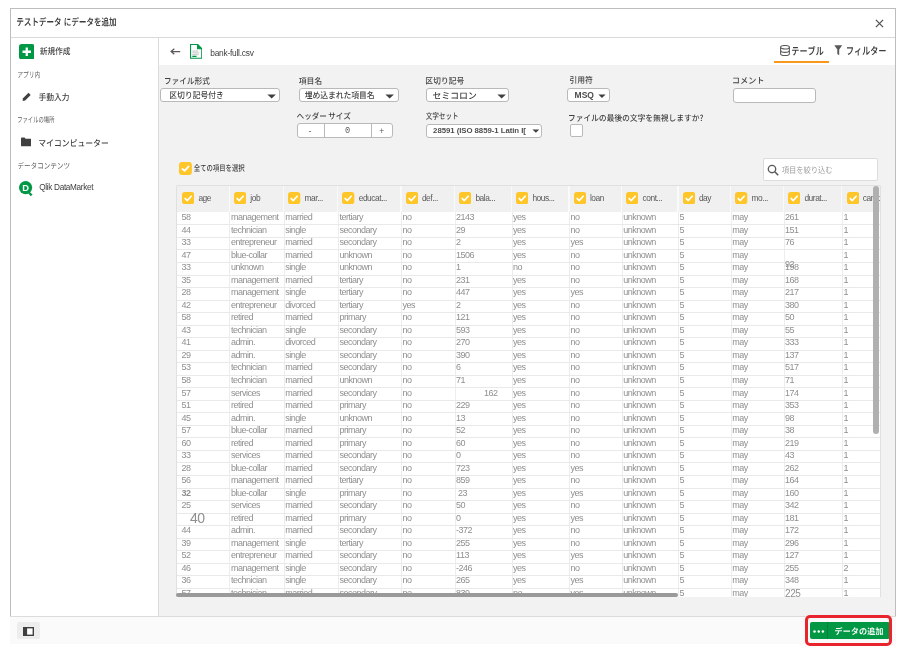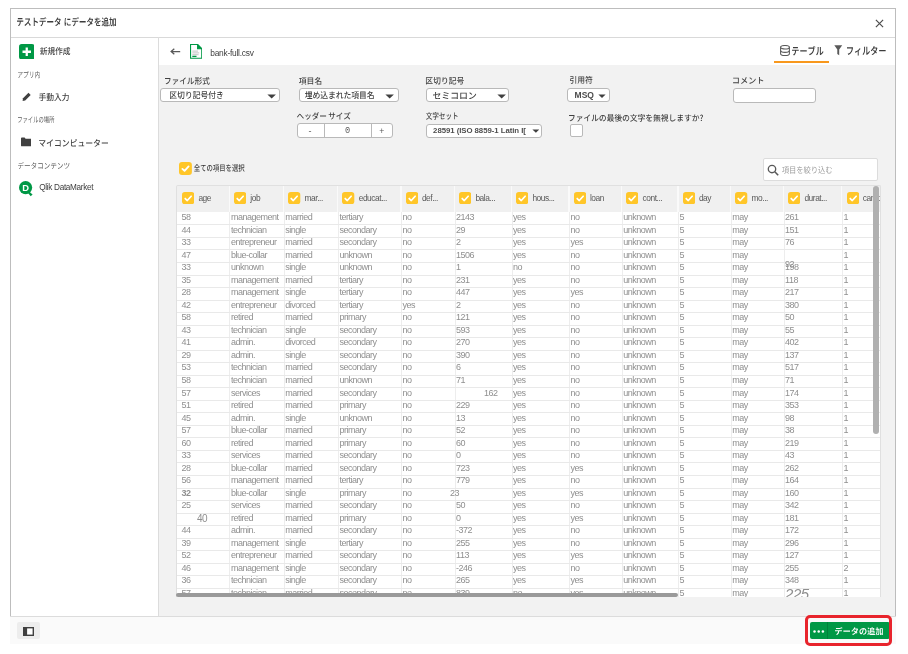--- a/index.html
+++ b/index.html
@@ -300,21 +300,21 @@
 <div class="lat" style="left:54.0px;top:89.95px;font-size:9px;line-height:9px;letter-spacing:-0.5px;color:#8f8f8f;">management</div>
 <div class="lat" style="left:108.3px;top:89.95px;font-size:9px;line-height:9px;letter-spacing:-0.5px;color:#8f8f8f;">married</div>
 <div class="lat" style="left:162.4px;top:89.95px;font-size:9px;line-height:9px;letter-spacing:-0.5px;color:#8f8f8f;">tertiary</div>
 <div class="lat" style="left:225.6px;top:89.95px;font-size:9px;line-height:9px;letter-spacing:-0.5px;color:#8f8f8f;">no</div>
 <div class="lat" style="left:279.1px;top:89.95px;font-size:9px;line-height:9px;letter-spacing:-0.5px;color:#8f8f8f;">231</div>
 <div class="lat" style="left:336.1px;top:89.95px;font-size:9px;line-height:9px;letter-spacing:-0.5px;color:#8f8f8f;">yes</div>
 <div class="lat" style="left:393.6px;top:89.95px;font-size:9px;line-height:9px;letter-spacing:-0.5px;color:#8f8f8f;">no</div>
 <div class="lat" style="left:446.2px;top:89.95px;font-size:9px;line-height:9px;letter-spacing:-0.5px;color:#8f8f8f;">unknown</div>
 <div class="lat" style="left:502.6px;top:89.95px;font-size:9px;line-height:9px;letter-spacing:-0.5px;color:#8f8f8f;">5</div>
 <div class="lat" style="left:555.3px;top:89.95px;font-size:9px;line-height:9px;letter-spacing:-0.5px;color:#8f8f8f;">may</div>
-<div class="lat" style="left:608.1px;top:89.95px;font-size:9px;line-height:9px;letter-spacing:-0.5px;color:#8f8f8f;">118</div>
+<div class="lat" style="left:608.1px;top:89.95px;font-size:9px;line-height:9px;letter-spacing:-0.5px;color:#8f8f8f;">168</div>
 <div class="lat" style="left:666.5px;top:89.95px;font-size:9px;line-height:9px;letter-spacing:-0.5px;color:#8f8f8f;">1</div>
 <div class="abs" style="left:0;top:113.81px;width:704.5px;height:0.7px;background:#e9e9e9;"></div>
 <div class="lat" style="left:4.4px;top:102.48px;font-size:9px;line-height:9px;letter-spacing:-0.5px;color:#8f8f8f;">28</div>
 <div class="lat" style="left:54.0px;top:102.48px;font-size:9px;line-height:9px;letter-spacing:-0.5px;color:#8f8f8f;">management</div>
 <div class="lat" style="left:108.3px;top:102.48px;font-size:9px;line-height:9px;letter-spacing:-0.5px;color:#8f8f8f;">single</div>
 <div class="lat" style="left:162.4px;top:102.48px;font-size:9px;line-height:9px;letter-spacing:-0.5px;color:#8f8f8f;">tertiary</div>
 <div class="lat" style="left:225.6px;top:102.48px;font-size:9px;line-height:9px;letter-spacing:-0.5px;color:#8f8f8f;">no</div>
 <div class="lat" style="left:279.1px;top:102.48px;font-size:9px;line-height:9px;letter-spacing:-0.5px;color:#8f8f8f;">447</div>
 <div class="lat" style="left:336.1px;top:102.48px;font-size:9px;line-height:9px;letter-spacing:-0.5px;color:#8f8f8f;">yes</div>
 <div class="lat" style="left:393.6px;top:102.48px;font-size:9px;line-height:9px;letter-spacing:-0.5px;color:#8f8f8f;">yes</div>
@@ -370,21 +370,21 @@
 <div class="lat" style="left:54.0px;top:152.60px;font-size:9px;line-height:9px;letter-spacing:-0.5px;color:#8f8f8f;">admin.</div>
 <div class="lat" style="left:108.3px;top:152.60px;font-size:9px;line-height:9px;letter-spacing:-0.5px;color:#8f8f8f;">divorced</div>
 <div class="lat" style="left:162.4px;top:152.60px;font-size:9px;line-height:9px;letter-spacing:-0.5px;color:#8f8f8f;">secondary</div>
 <div class="lat" style="left:225.6px;top:152.60px;font-size:9px;line-height:9px;letter-spacing:-0.5px;color:#8f8f8f;">no</div>
 <div class="lat" style="left:279.1px;top:152.60px;font-size:9px;line-height:9px;letter-spacing:-0.5px;color:#8f8f8f;">270</div>
 <div class="lat" style="left:336.1px;top:152.60px;font-size:9px;line-height:9px;letter-spacing:-0.5px;color:#8f8f8f;">yes</div>
 <div class="lat" style="left:393.6px;top:152.60px;font-size:9px;line-height:9px;letter-spacing:-0.5px;color:#8f8f8f;">no</div>
 <div class="lat" style="left:446.2px;top:152.60px;font-size:9px;line-height:9px;letter-spacing:-0.5px;color:#8f8f8f;">unknown</div>
 <div class="lat" style="left:502.6px;top:152.60px;font-size:9px;line-height:9px;letter-spacing:-0.5px;color:#8f8f8f;">5</div>
 <div class="lat" style="left:555.3px;top:152.60px;font-size:9px;line-height:9px;letter-spacing:-0.5px;color:#8f8f8f;">may</div>
-<div class="lat" style="left:608.1px;top:152.60px;font-size:9px;line-height:9px;letter-spacing:-0.5px;color:#8f8f8f;">402</div>
+<div class="lat" style="left:608.1px;top:152.60px;font-size:9px;line-height:9px;letter-spacing:-0.5px;color:#8f8f8f;">333</div>
 <div class="lat" style="left:666.5px;top:152.60px;font-size:9px;line-height:9px;letter-spacing:-0.5px;color:#8f8f8f;">1</div>
 <div class="abs" style="left:0;top:176.46px;width:704.5px;height:0.7px;background:#e9e9e9;"></div>
 <div class="lat" style="left:4.4px;top:165.13px;font-size:9px;line-height:9px;letter-spacing:-0.5px;color:#8f8f8f;">29</div>
 <div class="lat" style="left:54.0px;top:165.13px;font-size:9px;line-height:9px;letter-spacing:-0.5px;color:#8f8f8f;">admin.</div>
 <div class="lat" style="left:108.3px;top:165.13px;font-size:9px;line-height:9px;letter-spacing:-0.5px;color:#8f8f8f;">single</div>
 <div class="lat" style="left:162.4px;top:165.13px;font-size:9px;line-height:9px;letter-spacing:-0.5px;color:#8f8f8f;">secondary</div>
 <div class="lat" style="left:225.6px;top:165.13px;font-size:9px;line-height:9px;letter-spacing:-0.5px;color:#8f8f8f;">no</div>
 <div class="lat" style="left:279.1px;top:165.13px;font-size:9px;line-height:9px;letter-spacing:-0.5px;color:#8f8f8f;">390</div>
 <div class="lat" style="left:336.1px;top:165.13px;font-size:9px;line-height:9px;letter-spacing:-0.5px;color:#8f8f8f;">yes</div>
 <div class="lat" style="left:393.6px;top:165.13px;font-size:9px;line-height:9px;letter-spacing:-0.5px;color:#8f8f8f;">no</div>
@@ -518,35 +518,35 @@
 <div class="lat" style="left:502.6px;top:277.90px;font-size:9px;line-height:9px;letter-spacing:-0.5px;color:#8f8f8f;">5</div>
 <div class="lat" style="left:555.3px;top:277.90px;font-size:9px;line-height:9px;letter-spacing:-0.5px;color:#8f8f8f;">may</div>
 <div class="lat" style="left:608.1px;top:277.90px;font-size:9px;line-height:9px;letter-spacing:-0.5px;color:#8f8f8f;">262</div>
 <div class="lat" style="left:666.5px;top:277.90px;font-size:9px;line-height:9px;letter-spacing:-0.5px;color:#8f8f8f;">1</div>
 <div class="abs" style="left:0;top:301.76px;width:704.5px;height:0.7px;background:#e9e9e9;"></div>
 <div class="lat" style="left:4.4px;top:290.43px;font-size:9px;line-height:9px;letter-spacing:-0.5px;color:#8f8f8f;">56</div>
 <div class="lat" style="left:54.0px;top:290.43px;font-size:9px;line-height:9px;letter-spacing:-0.5px;color:#8f8f8f;">management</div>
 <div class="lat" style="left:108.3px;top:290.43px;font-size:9px;line-height:9px;letter-spacing:-0.5px;color:#8f8f8f;">married</div>
 <div class="lat" style="left:162.4px;top:290.43px;font-size:9px;line-height:9px;letter-spacing:-0.5px;color:#8f8f8f;">tertiary</div>
 <div class="lat" style="left:225.6px;top:290.43px;font-size:9px;line-height:9px;letter-spacing:-0.5px;color:#8f8f8f;">no</div>
-<div class="lat" style="left:279.1px;top:290.43px;font-size:9px;line-height:9px;letter-spacing:-0.5px;color:#8f8f8f;">779</div>
+<div class="lat" style="left:279.1px;top:290.43px;font-size:9px;line-height:9px;letter-spacing:-0.5px;color:#8f8f8f;">859</div>
 <div class="lat" style="left:336.1px;top:290.43px;font-size:9px;line-height:9px;letter-spacing:-0.5px;color:#8f8f8f;">yes</div>
 <div class="lat" style="left:393.6px;top:290.43px;font-size:9px;line-height:9px;letter-spacing:-0.5px;color:#8f8f8f;">no</div>
 <div class="lat" style="left:446.2px;top:290.43px;font-size:9px;line-height:9px;letter-spacing:-0.5px;color:#8f8f8f;">unknown</div>
 <div class="lat" style="left:502.6px;top:290.43px;font-size:9px;line-height:9px;letter-spacing:-0.5px;color:#8f8f8f;">5</div>
 <div class="lat" style="left:555.3px;top:290.43px;font-size:9px;line-height:9px;letter-spacing:-0.5px;color:#8f8f8f;">may</div>
 <div class="lat" style="left:608.1px;top:290.43px;font-size:9px;line-height:9px;letter-spacing:-0.5px;color:#8f8f8f;">164</div>
 <div class="lat" style="left:666.5px;top:290.43px;font-size:9px;line-height:9px;letter-spacing:-0.5px;color:#8f8f8f;">1</div>
 <div class="abs" style="left:0;top:314.29px;width:704.5px;height:0.7px;background:#e9e9e9;"></div>
 <div class="lat" style="left:4.4px;top:302.96px;font-size:9px;line-height:9px;letter-spacing:-0.5px;color:#8f8f8f;font-weight:bold;">32</div>
 <div class="lat" style="left:54.0px;top:302.96px;font-size:9px;line-height:9px;letter-spacing:-0.5px;color:#8f8f8f;">blue-collar</div>
 <div class="lat" style="left:108.3px;top:302.96px;font-size:9px;line-height:9px;letter-spacing:-0.5px;color:#8f8f8f;">single</div>
 <div class="lat" style="left:162.4px;top:302.96px;font-size:9px;line-height:9px;letter-spacing:-0.5px;color:#8f8f8f;">primary</div>
 <div class="lat" style="left:225.6px;top:302.96px;font-size:9px;line-height:9px;letter-spacing:-0.5px;color:#8f8f8f;">no</div>
-<div class="lat" style="left:273px;top:302.96px;font-size:9px;line-height:9px;letter-spacing:-0.5px;color:#8f8f8f;text-align:right;">23</div>
+<div class="lat" style="left:281px;top:302.96px;font-size:9px;line-height:9px;letter-spacing:-0.5px;color:#8f8f8f;text-align:right;">23</div>
 <div class="lat" style="left:336.1px;top:302.96px;font-size:9px;line-height:9px;letter-spacing:-0.5px;color:#8f8f8f;">yes</div>
 <div class="lat" style="left:393.6px;top:302.96px;font-size:9px;line-height:9px;letter-spacing:-0.5px;color:#8f8f8f;">yes</div>
 <div class="lat" style="left:446.2px;top:302.96px;font-size:9px;line-height:9px;letter-spacing:-0.5px;color:#8f8f8f;">unknown</div>
 <div class="lat" style="left:502.6px;top:302.96px;font-size:9px;line-height:9px;letter-spacing:-0.5px;color:#8f8f8f;">5</div>
 <div class="lat" style="left:555.3px;top:302.96px;font-size:9px;line-height:9px;letter-spacing:-0.5px;color:#8f8f8f;">may</div>
 <div class="lat" style="left:608.1px;top:302.96px;font-size:9px;line-height:9px;letter-spacing:-0.5px;color:#8f8f8f;">160</div>
 <div class="lat" style="left:666.5px;top:302.96px;font-size:9px;line-height:9px;letter-spacing:-0.5px;color:#8f8f8f;">1</div>
 <div class="abs" style="left:0;top:326.82px;width:704.5px;height:0.7px;background:#e9e9e9;"></div>
 <div class="lat" style="left:4.4px;top:315.49px;font-size:9px;line-height:9px;letter-spacing:-0.5px;color:#8f8f8f;">25</div>
 <div class="lat" style="left:54.0px;top:315.49px;font-size:9px;line-height:9px;letter-spacing:-0.5px;color:#8f8f8f;">services</div>
@@ -555,21 +555,21 @@
 <div class="lat" style="left:225.6px;top:315.49px;font-size:9px;line-height:9px;letter-spacing:-0.5px;color:#8f8f8f;">no</div>
 <div class="lat" style="left:279.1px;top:315.49px;font-size:9px;line-height:9px;letter-spacing:-0.5px;color:#8f8f8f;">50</div>
 <div class="lat" style="left:336.1px;top:315.49px;font-size:9px;line-height:9px;letter-spacing:-0.5px;color:#8f8f8f;">yes</div>
 <div class="lat" style="left:393.6px;top:315.49px;font-size:9px;line-height:9px;letter-spacing:-0.5px;color:#8f8f8f;">no</div>
 <div class="lat" style="left:446.2px;top:315.49px;font-size:9px;line-height:9px;letter-spacing:-0.5px;color:#8f8f8f;">unknown</div>
 <div class="lat" style="left:502.6px;top:315.49px;font-size:9px;line-height:9px;letter-spacing:-0.5px;color:#8f8f8f;">5</div>
 <div class="lat" style="left:555.3px;top:315.49px;font-size:9px;line-height:9px;letter-spacing:-0.5px;color:#8f8f8f;">may</div>
 <div class="lat" style="left:608.1px;top:315.49px;font-size:9px;line-height:9px;letter-spacing:-0.5px;color:#8f8f8f;">342</div>
 <div class="lat" style="left:666.5px;top:315.49px;font-size:9px;line-height:9px;letter-spacing:-0.5px;color:#8f8f8f;">1</div>
 <div class="abs" style="left:0;top:339.35px;width:704.5px;height:0.7px;background:#e9e9e9;"></div>
-<div class="lat" style="left:20px;top:328.02px;font-size:10px;line-height:9px;letter-spacing:-0.5px;color:#8f8f8f;">40</div>
+<div class="lat" style="left:13px;top:328.02px;font-size:14px;line-height:9px;letter-spacing:-0.5px;color:#8f8f8f;">40</div>
 <div class="lat" style="left:54.0px;top:328.02px;font-size:9px;line-height:9px;letter-spacing:-0.5px;color:#8f8f8f;">retired</div>
 <div class="lat" style="left:108.3px;top:328.02px;font-size:9px;line-height:9px;letter-spacing:-0.5px;color:#8f8f8f;">married</div>
 <div class="lat" style="left:162.4px;top:328.02px;font-size:9px;line-height:9px;letter-spacing:-0.5px;color:#8f8f8f;">primary</div>
 <div class="lat" style="left:225.6px;top:328.02px;font-size:9px;line-height:9px;letter-spacing:-0.5px;color:#8f8f8f;">no</div>
 <div class="lat" style="left:279.1px;top:328.02px;font-size:9px;line-height:9px;letter-spacing:-0.5px;color:#8f8f8f;">0</div>
 <div class="lat" style="left:336.1px;top:328.02px;font-size:9px;line-height:9px;letter-spacing:-0.5px;color:#8f8f8f;">yes</div>
 <div class="lat" style="left:393.6px;top:328.02px;font-size:9px;line-height:9px;letter-spacing:-0.5px;color:#8f8f8f;">yes</div>
 <div class="lat" style="left:446.2px;top:328.02px;font-size:9px;line-height:9px;letter-spacing:-0.5px;color:#8f8f8f;">unknown</div>
 <div class="lat" style="left:502.6px;top:328.02px;font-size:9px;line-height:9px;letter-spacing:-0.5px;color:#8f8f8f;">5</div>
 <div class="lat" style="left:555.3px;top:328.02px;font-size:9px;line-height:9px;letter-spacing:-0.5px;color:#8f8f8f;">may</div>
@@ -650,21 +650,21 @@
 <div class="lat" style="left:54.0px;top:403.20px;font-size:9px;line-height:9px;letter-spacing:-0.5px;color:#8f8f8f;">technician</div>
 <div class="lat" style="left:108.3px;top:403.20px;font-size:9px;line-height:9px;letter-spacing:-0.5px;color:#8f8f8f;">married</div>
 <div class="lat" style="left:162.4px;top:403.20px;font-size:9px;line-height:9px;letter-spacing:-0.5px;color:#8f8f8f;">secondary</div>
 <div class="lat" style="left:225.6px;top:403.20px;font-size:9px;line-height:9px;letter-spacing:-0.5px;color:#8f8f8f;">no</div>
 <div class="lat" style="left:279.1px;top:403.20px;font-size:9px;line-height:9px;letter-spacing:-0.5px;color:#8f8f8f;">839</div>
 <div class="lat" style="left:336.1px;top:403.20px;font-size:9px;line-height:9px;letter-spacing:-0.5px;color:#8f8f8f;">no</div>
 <div class="lat" style="left:393.6px;top:403.20px;font-size:9px;line-height:9px;letter-spacing:-0.5px;color:#8f8f8f;">yes</div>
 <div class="lat" style="left:446.2px;top:403.20px;font-size:9px;line-height:9px;letter-spacing:-0.5px;color:#8f8f8f;">unknown</div>
 <div class="lat" style="left:502.6px;top:403.20px;font-size:9px;line-height:9px;letter-spacing:-0.5px;color:#8f8f8f;">5</div>
 <div class="lat" style="left:555.3px;top:403.20px;font-size:9px;line-height:9px;letter-spacing:-0.5px;color:#8f8f8f;">may</div>
-<div class="lat" style="left:608.1px;top:403.20px;font-size:15px;line-height:9px;letter-spacing:-0.5px;color:#8f8f8f;font-style:italic;">225</div>
+<div class="lat" style="left:608.1px;top:403.20px;font-size:10px;line-height:9px;letter-spacing:-0.5px;color:#8f8f8f;">225</div>
 <div class="lat" style="left:666.5px;top:403.20px;font-size:9px;line-height:9px;letter-spacing:-0.5px;color:#8f8f8f;">1</div>
 <svg style="position:absolute;left:5.1px;top:6.4px" width="12.3" height="12.3" viewBox="0 0 13 13">
         <rect x="0" y="0" width="13" height="13" rx="3" fill="#ffc629"></rect>
         <path d="M3.4 6.9 L5.6 9 L9.7 4.5" stroke="#fff" stroke-width="1.8" fill="none" stroke-linecap="round" stroke-linejoin="round"></path>
       </svg>
 <div class="lat" style="left:21.4px;top:6.4px;height:12.3px;line-height:12.3px;font-size:8.4px;letter-spacing:-0.45px;color:#595959;">age</div>
 <svg style="position:absolute;left:57.0px;top:6.4px" width="12.3" height="12.3" viewBox="0 0 13 13">
         <rect x="0" y="0" width="13" height="13" rx="3" fill="#ffc629"></rect>
         <path d="M3.4 6.9 L5.6 9 L9.7 4.5" stroke="#fff" stroke-width="1.8" fill="none" stroke-linecap="round" stroke-linejoin="round"></path>
       </svg>

